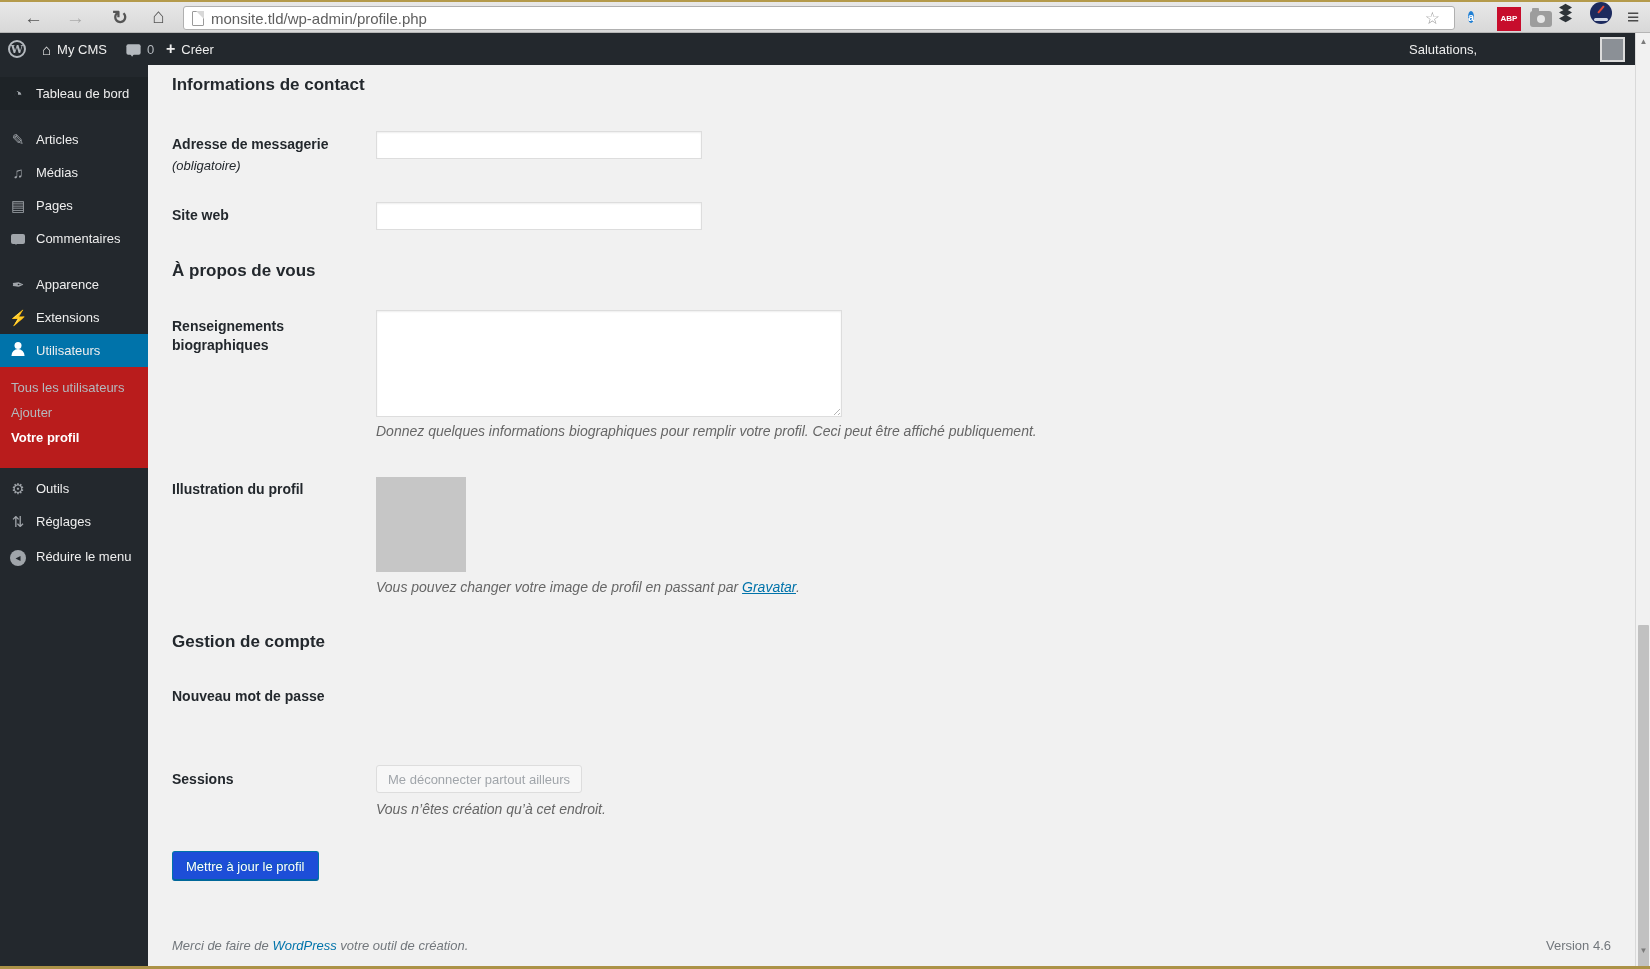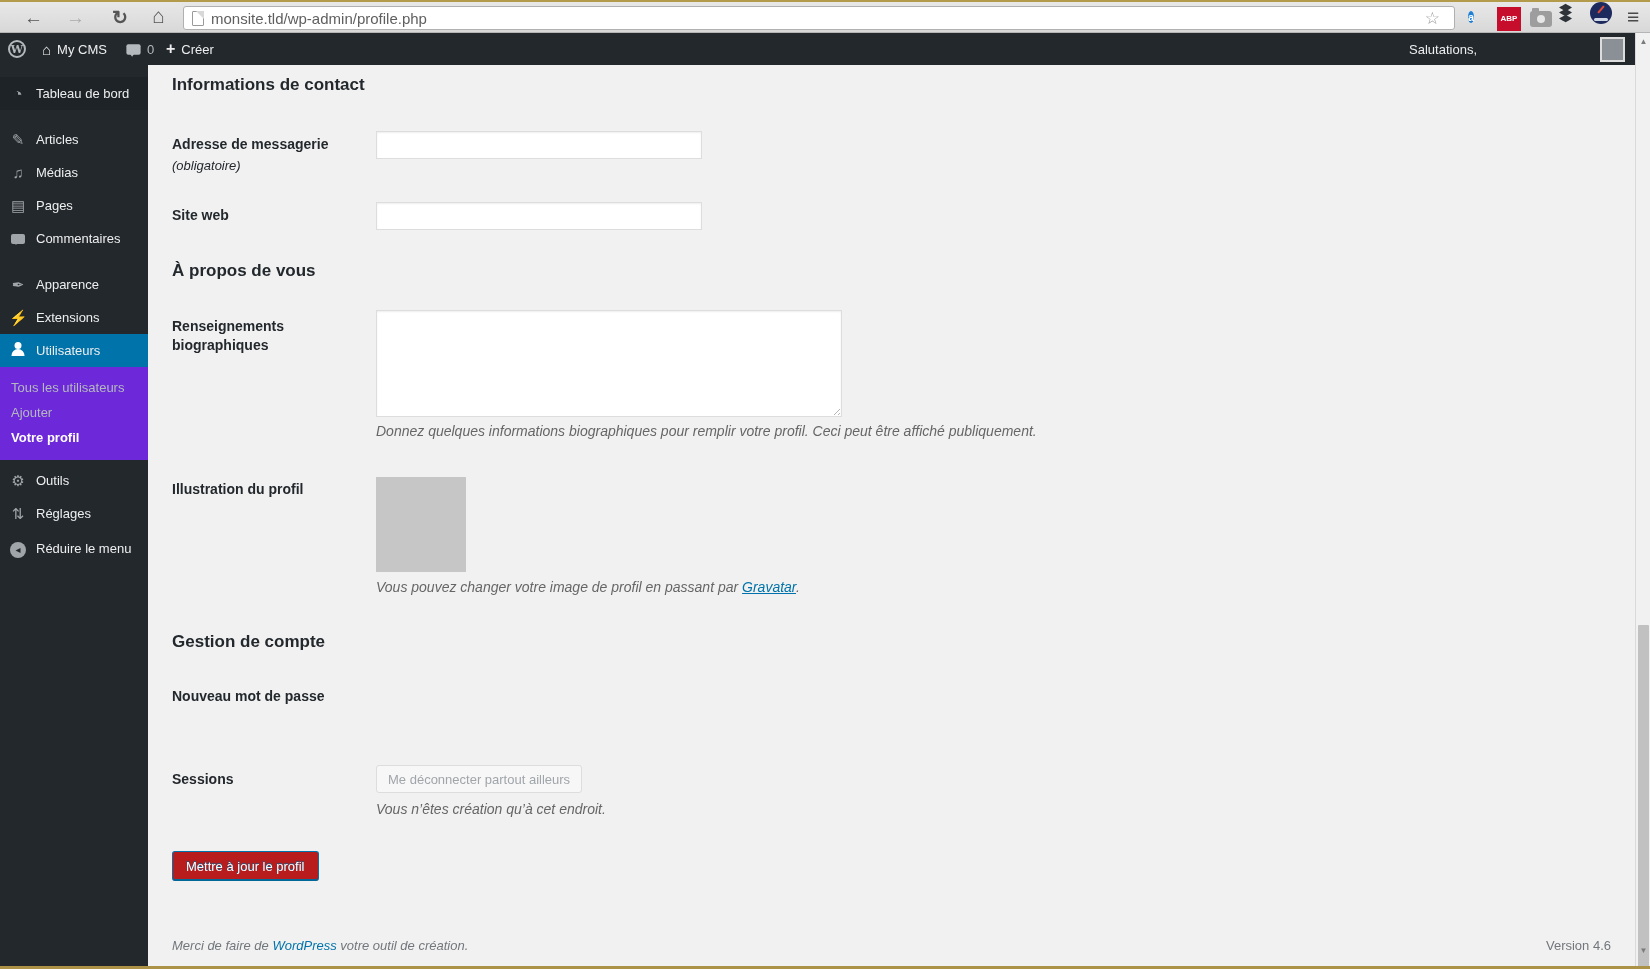--- a/index.html
+++ b/index.html
@@ -61,21 +61,21 @@
   .menu-item.gap { margin-top:13px; }
   .menu-item.active { background:#0073aa; position:relative; }
   .menu-item.active .mi-icon { color:#fff; }
   .menu-item.active::after { content:""; position:absolute; right:-8px; top:50%; margin-top:-8px;
     border:8px solid transparent; border-left:8px solid #0073aa; }
   .pin-person { width:14px; height:14px; display:inline-block; position:relative; }
   .pin-person::before { content:""; position:absolute; left:50%; transform:translateX(-50%); top:0; width:7px; height:7px; border-radius:50%; background:#fff; }
   .pin-person::after { content:""; position:absolute; left:50%; transform:translateX(-50%); bottom:0; width:13px; height:7px; border-radius:7px 7px 0 0; background:#fff; }
   .bubble-gray { width:14px; height:10px; background:#a0a5aa; border-radius:2px; position:relative; display:inline-block; }
   .bubble-gray::after { content:""; position:absolute; left:2px; bottom:-4px; border:3px solid transparent; border-top:4px solid #a0a5aa; }
-  .submenu { background:#6d28d9; padding:8px 0 10px; }
+  .submenu { background:#b91c1c; padding:8px 0 18px; }
   .submenu-item { height:25px; line-height:25px; padding-left:11px; font-size:13px; color:#b4b9be; cursor:default; }
   .submenu-item.current { color:#fff; font-weight:bold; }
   .collapse-circle { width:16px; height:16px; border-radius:50%; background:#a0a5aa; color:#23282d; font-size:10px; line-height:16px; text-align:center; display:inline-block; }
 
   
   .content { position:absolute; left:148px; top:65px; width:1487px; height:904px; background:#f1f1f1; }
   .content h2 { position:absolute; left:24px; font-size:17px; font-weight:bold; color:#23282d; }
   .flabel { position:absolute; left:24px; font-size:14px; font-weight:bold; color:#23282d; width:190px; line-height:19px; }
   .flabel .req { display:block; font-weight:normal; font-style:italic; font-size:13px; color:#23282d; margin-top:2px; }
   .txt-input { position:absolute; left:228px; width:326px; height:28px; background:#fff; border:1px solid #ddd;
@@ -87,21 +87,21 @@
     clip-path:polygon(100% 0, 100% 100%, 0 100%); }
   .hint { position:absolute; left:228px; font-size:14px; font-style:italic; color:#666;text-align:center; }
   .hint a, .link { color:#0073aa; }
   .hint a { text-decoration:underline; cursor:pointer; }
   .avatar-big { position:absolute; left:228px; top:412px; width:90px; height:95px; background:#c6c6c6; overflow:hidden; }
   .red-box { position:absolute; left:213px; top:600px; width:192px; height:55px; border:3px solid #e2452c; }
   .btn { font-family:"Liberation Sans", sans-serif; font-size:13px; color:#555; background:#f7f7f7;
     border:1px solid #ccc; border-radius:3px; height:28px; padding:0 11px; box-shadow:0 1px 0 #ccc; cursor:pointer; }
   .btn-generate { position:absolute; left:11px; top:10px; }
   .btn-sessions { position:absolute; left:228px; top:700px; color:#a0a5aa; border-color:#ddd; box-shadow:none; cursor:default; }
-  .btn-primary { position:absolute; left:24px; top:786px; background:#b91c1c; border:1px solid #0073aa;
+  .btn-primary { position:absolute; left:24px; top:786px; background:#1d4ed8; border:1px solid #0073aa;
     border-bottom-color:#006799; box-shadow:inset 0 -1px 0 #006799; color:#fff; text-shadow:0 -1px 1px #006799;
     height:30px; padding:0 13px; font-size:13px; border-radius:3px; cursor:pointer; }
   .footer-left { position:absolute; left:24px; top:873px; font-size:13px; font-style:italic; color:#72777c; }
   .footer-left .link { text-decoration:none; font-style:italic; }
   .footer-right { position:absolute; right:24px; top:873px; font-size:13px; color:#72777c; }
 
   
   .scrollbar { position:absolute; right:0; top:33px; width:15px; height:933px; background:#f1f1f1; border-left:1px solid #d9d9d9; z-index:50; }
   .sb-arrow { position:absolute; left:0; width:15px; height:14px; color:#7b7b7b; font-size:8px; text-align:center; line-height:14px; }
   .sb-up { top:2px; } .sb-down { bottom:8px; }

